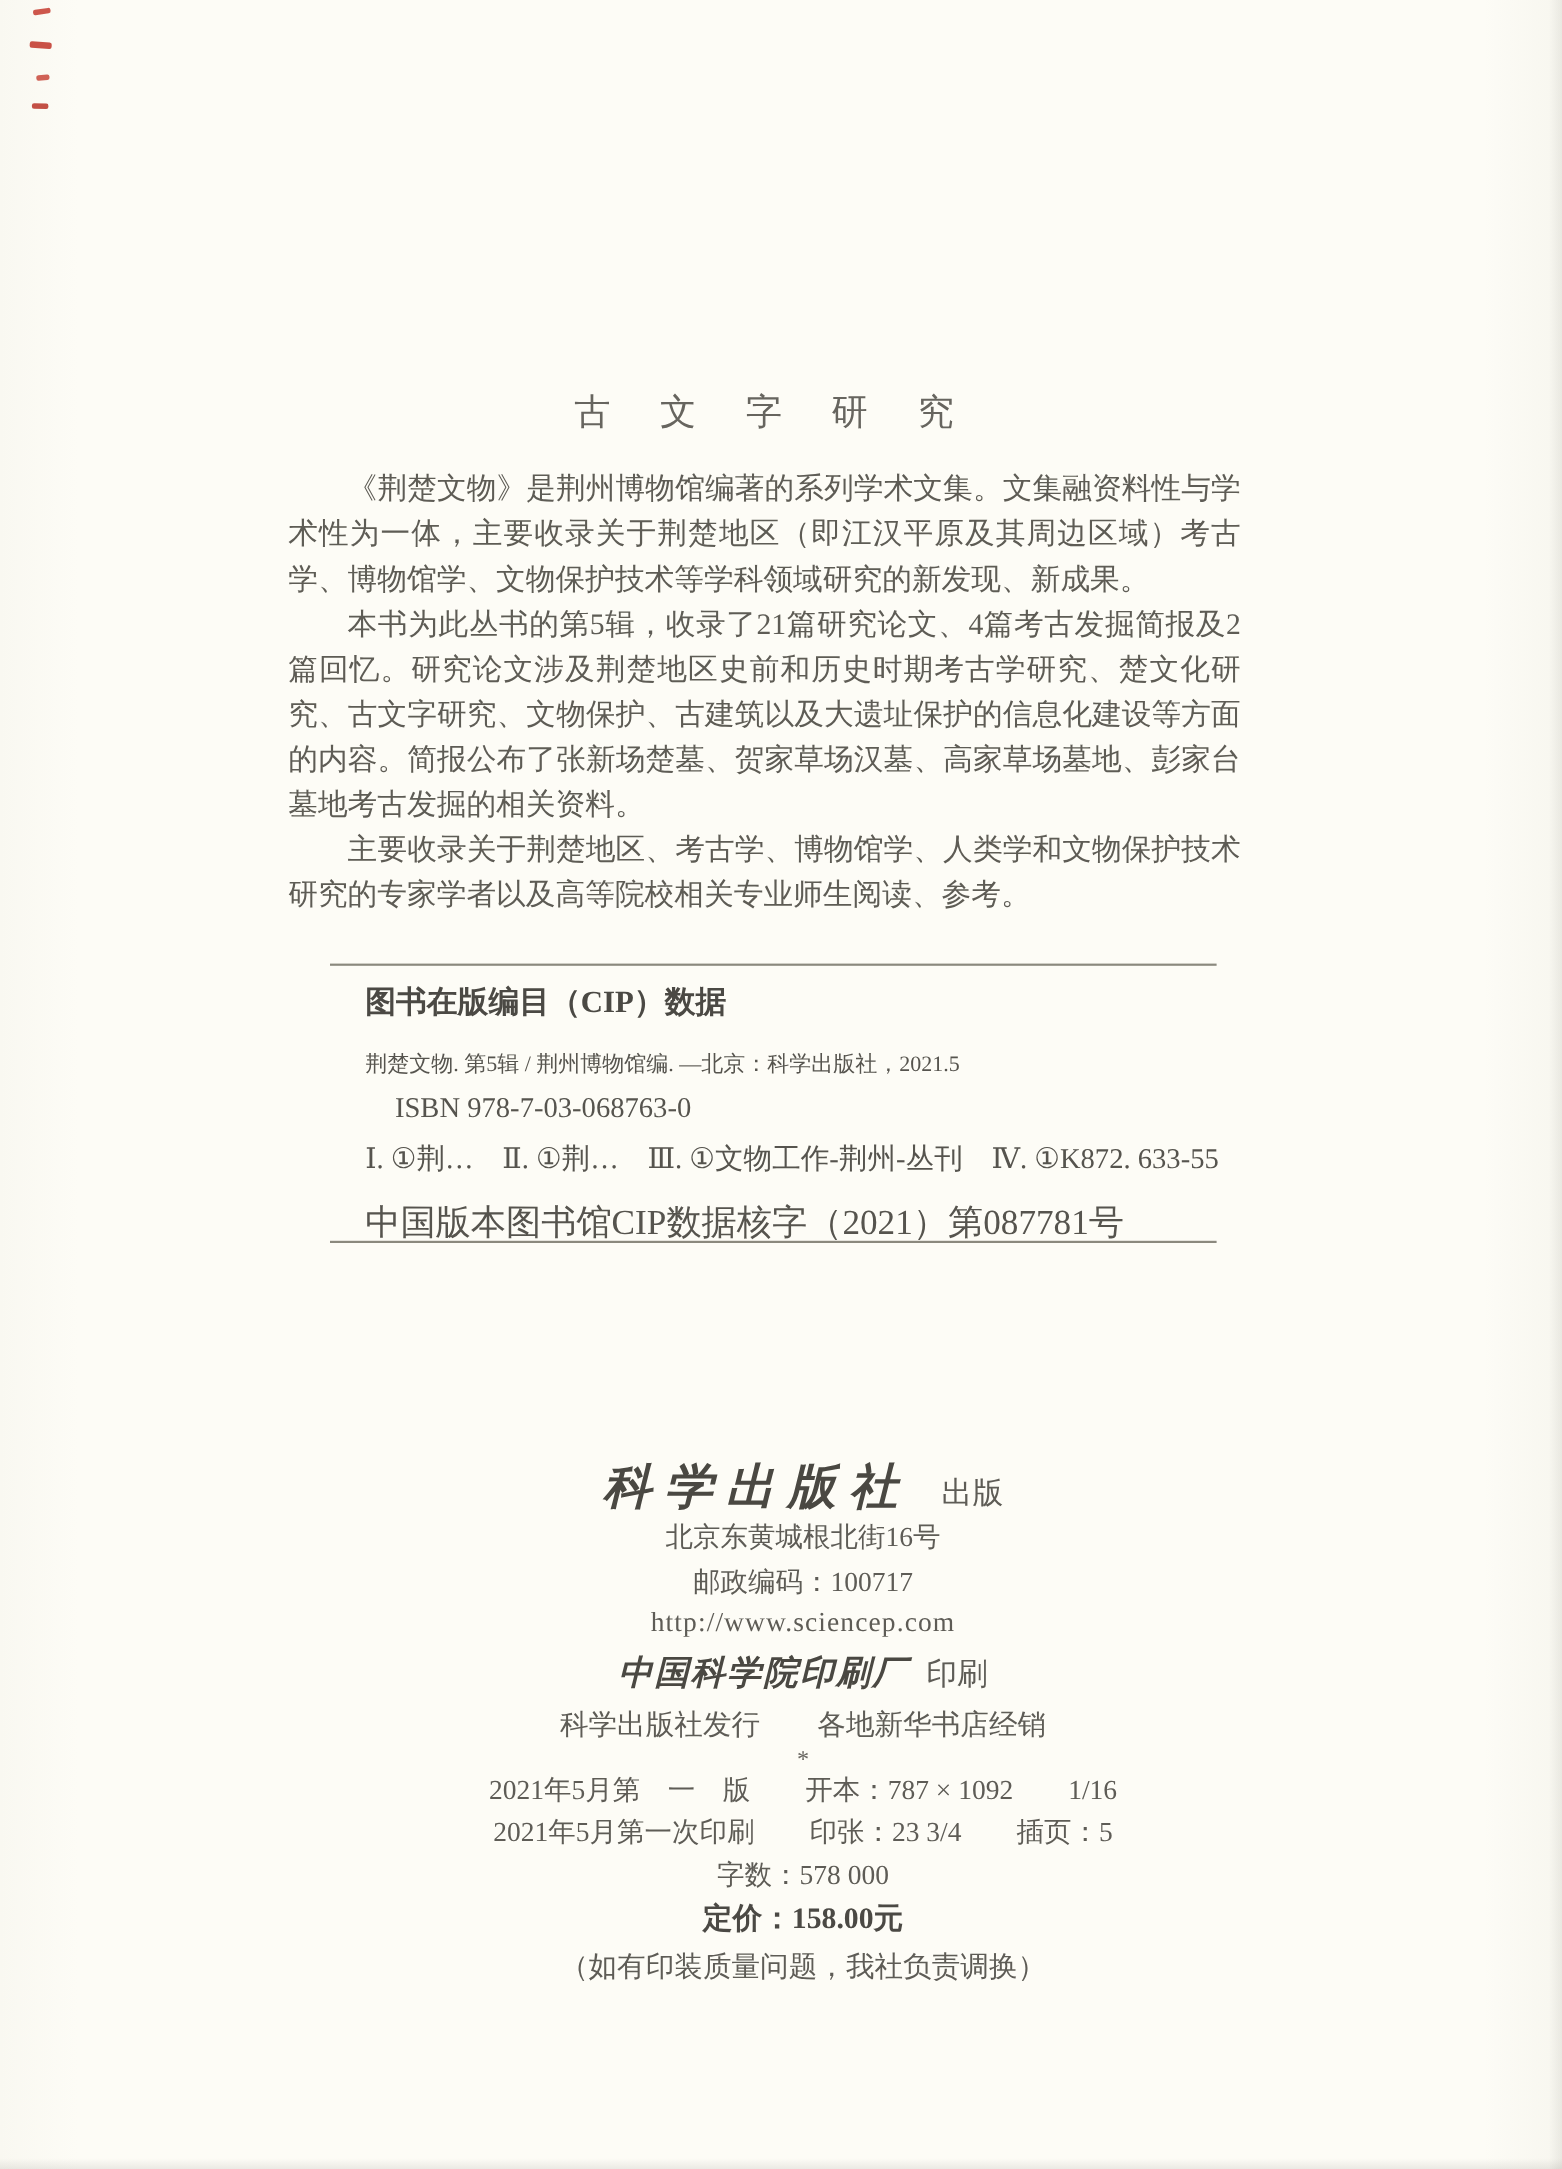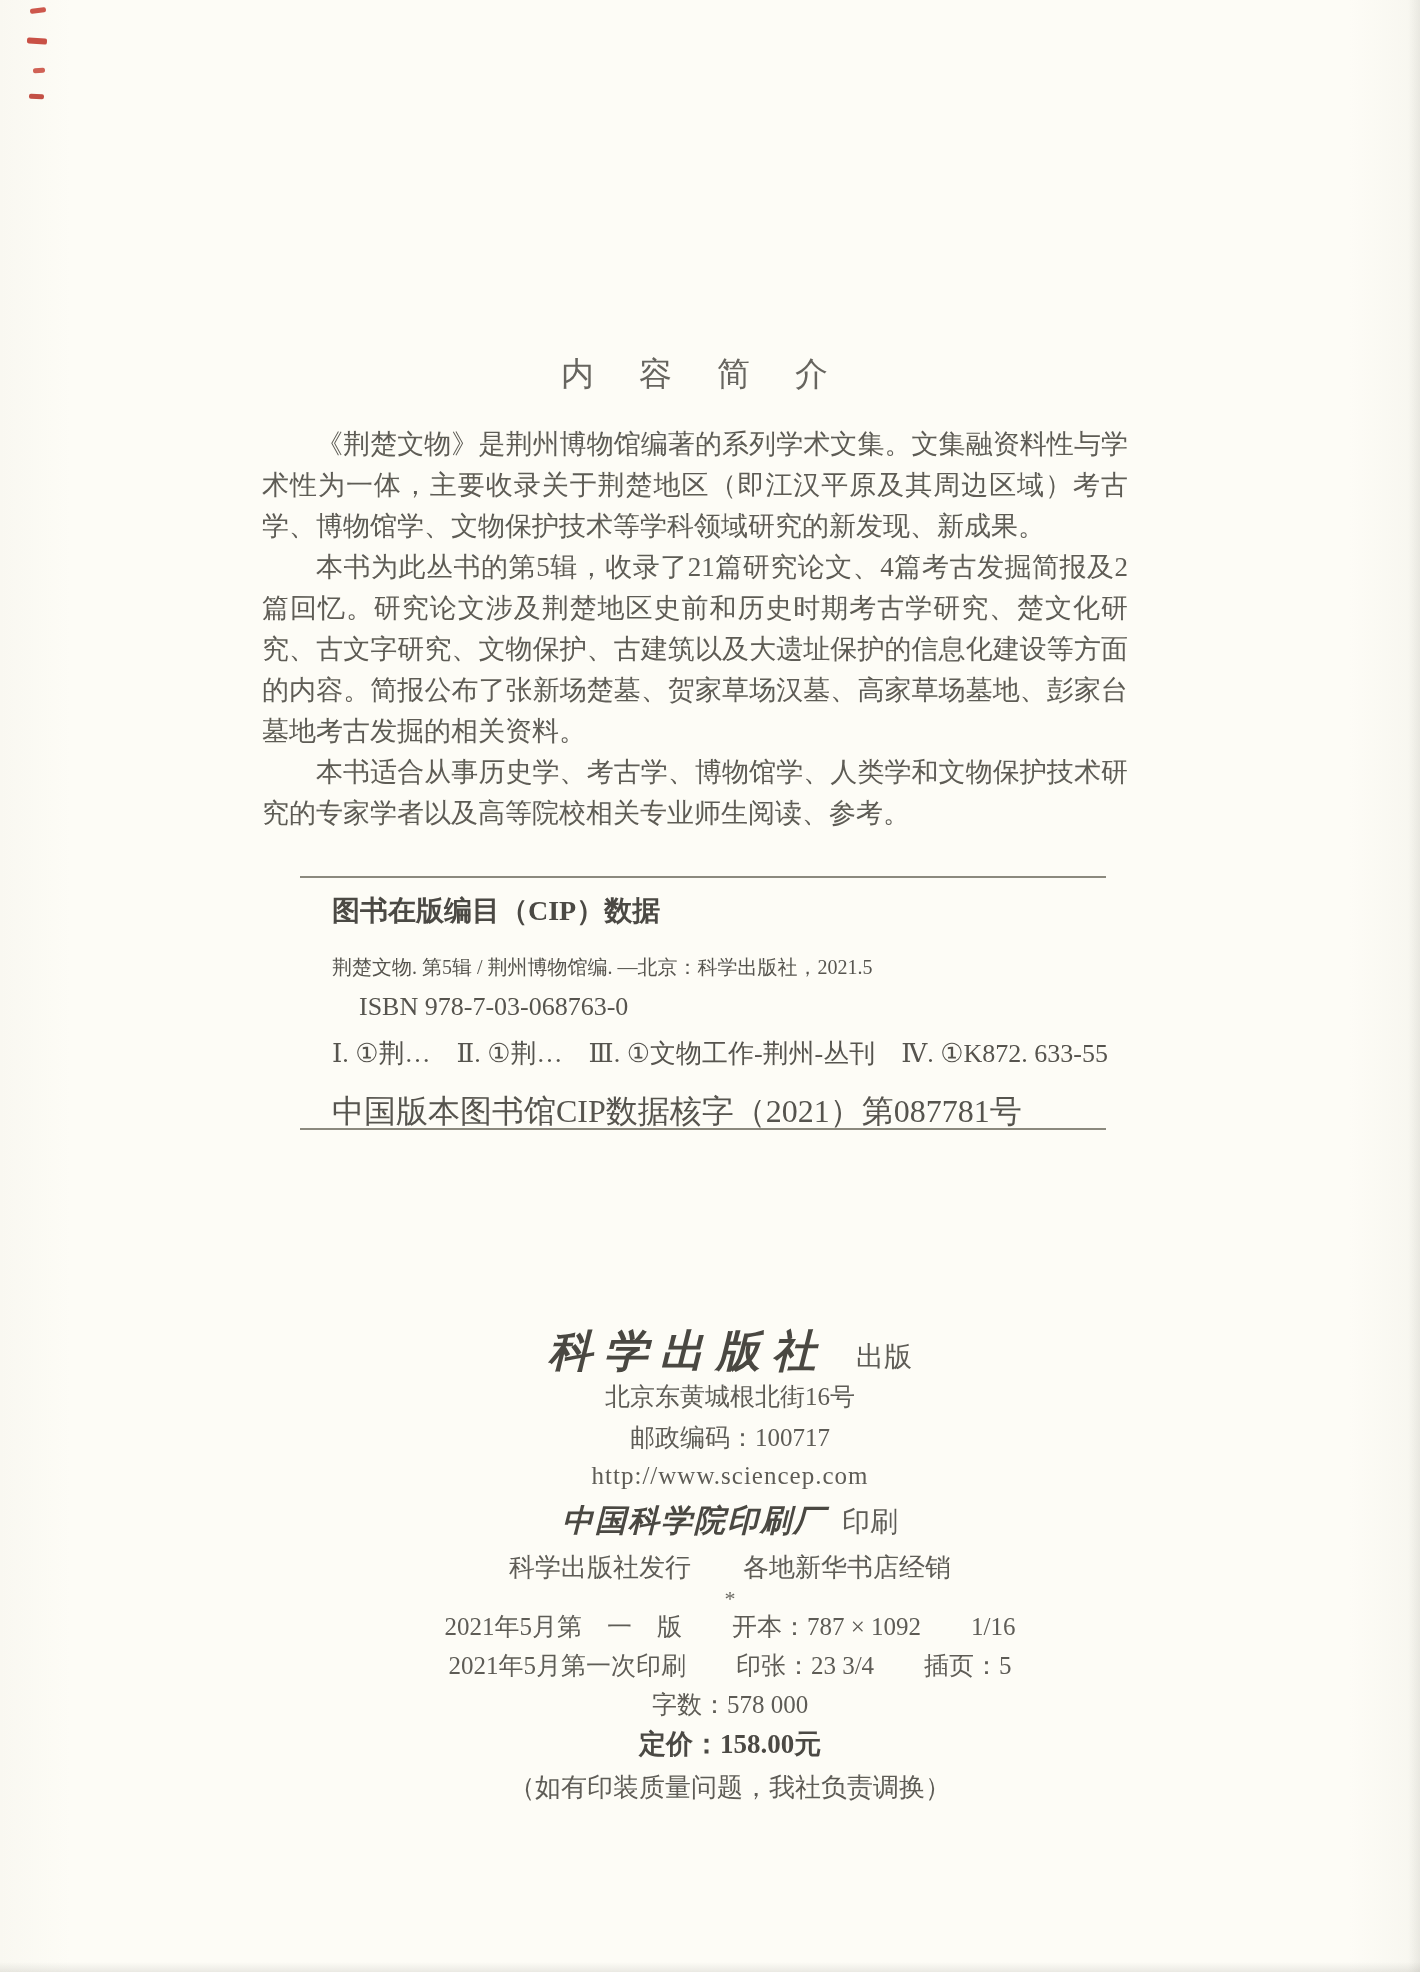--- a/index.html
+++ b/index.html
@@ -109,25 +109,25 @@
 </head>
 <body>
 
 <div class="page">
 
   <div class="scan-mark mark1"></div>
   <div class="scan-mark mark2"></div>
   <div class="scan-mark mark3"></div>
   <div class="scan-mark mark4"></div>
 
-  <div class="intro-title">内容简介</div>
+  <div class="intro-title">古文字研究</div>
   <div class="intro-body">
     <p>《荆楚文物》是荆州博物馆编著的系列学术文集。文集融资料性与学术性为一体，主要收录关于荆楚地区（即江汉平原及其周边区域）考古学、博物馆学、文物保护技术等学科领域研究的新发现、新成果。</p>
     <p>本书为此丛书的第5辑，收录了21篇研究论文、4篇考古发掘简报及2篇回忆。研究论文涉及荆楚地区史前和历史时期考古学研究、楚文化研究、古文字研究、文物保护、古建筑以及大遗址保护的信息化建设等方面的内容。简报公布了张新场楚墓、贺家草场汉墓、高家草场墓地、彭家台墓地考古发掘的相关资料。</p>
-    <p>本书适合从事历史学、考古学、博物馆学、人类学和文物保护技术研究的专家学者以及高等院校相关专业师生阅读、参考。</p>
+    <p>主要收录关于荆楚地区、考古学、博物馆学、人类学和文物保护技术研究的专家学者以及高等院校相关专业师生阅读、参考。</p>
   </div>
 
   <div class="cip-box">
     <div class="cip-line cip-heading">图书在版编目（CIP）数据</div>
     <div class="cip-line cip-record">荆楚文物. 第5辑 / 荆州博物馆编. —北京：科学出版社，2021.5</div>
     <div class="cip-line cip-isbn">ISBN 978-7-03-068763-0</div>
     <div class="cip-line cip-class">Ⅰ. ①荆…　Ⅱ. ①荆…　Ⅲ. ①文物工作-荆州-丛刊　Ⅳ. ①K872. 633-55</div>
     <div class="cip-line cip-registry">中国版本图书馆CIP数据核字（2021）第087781号</div>
   </div>
 

